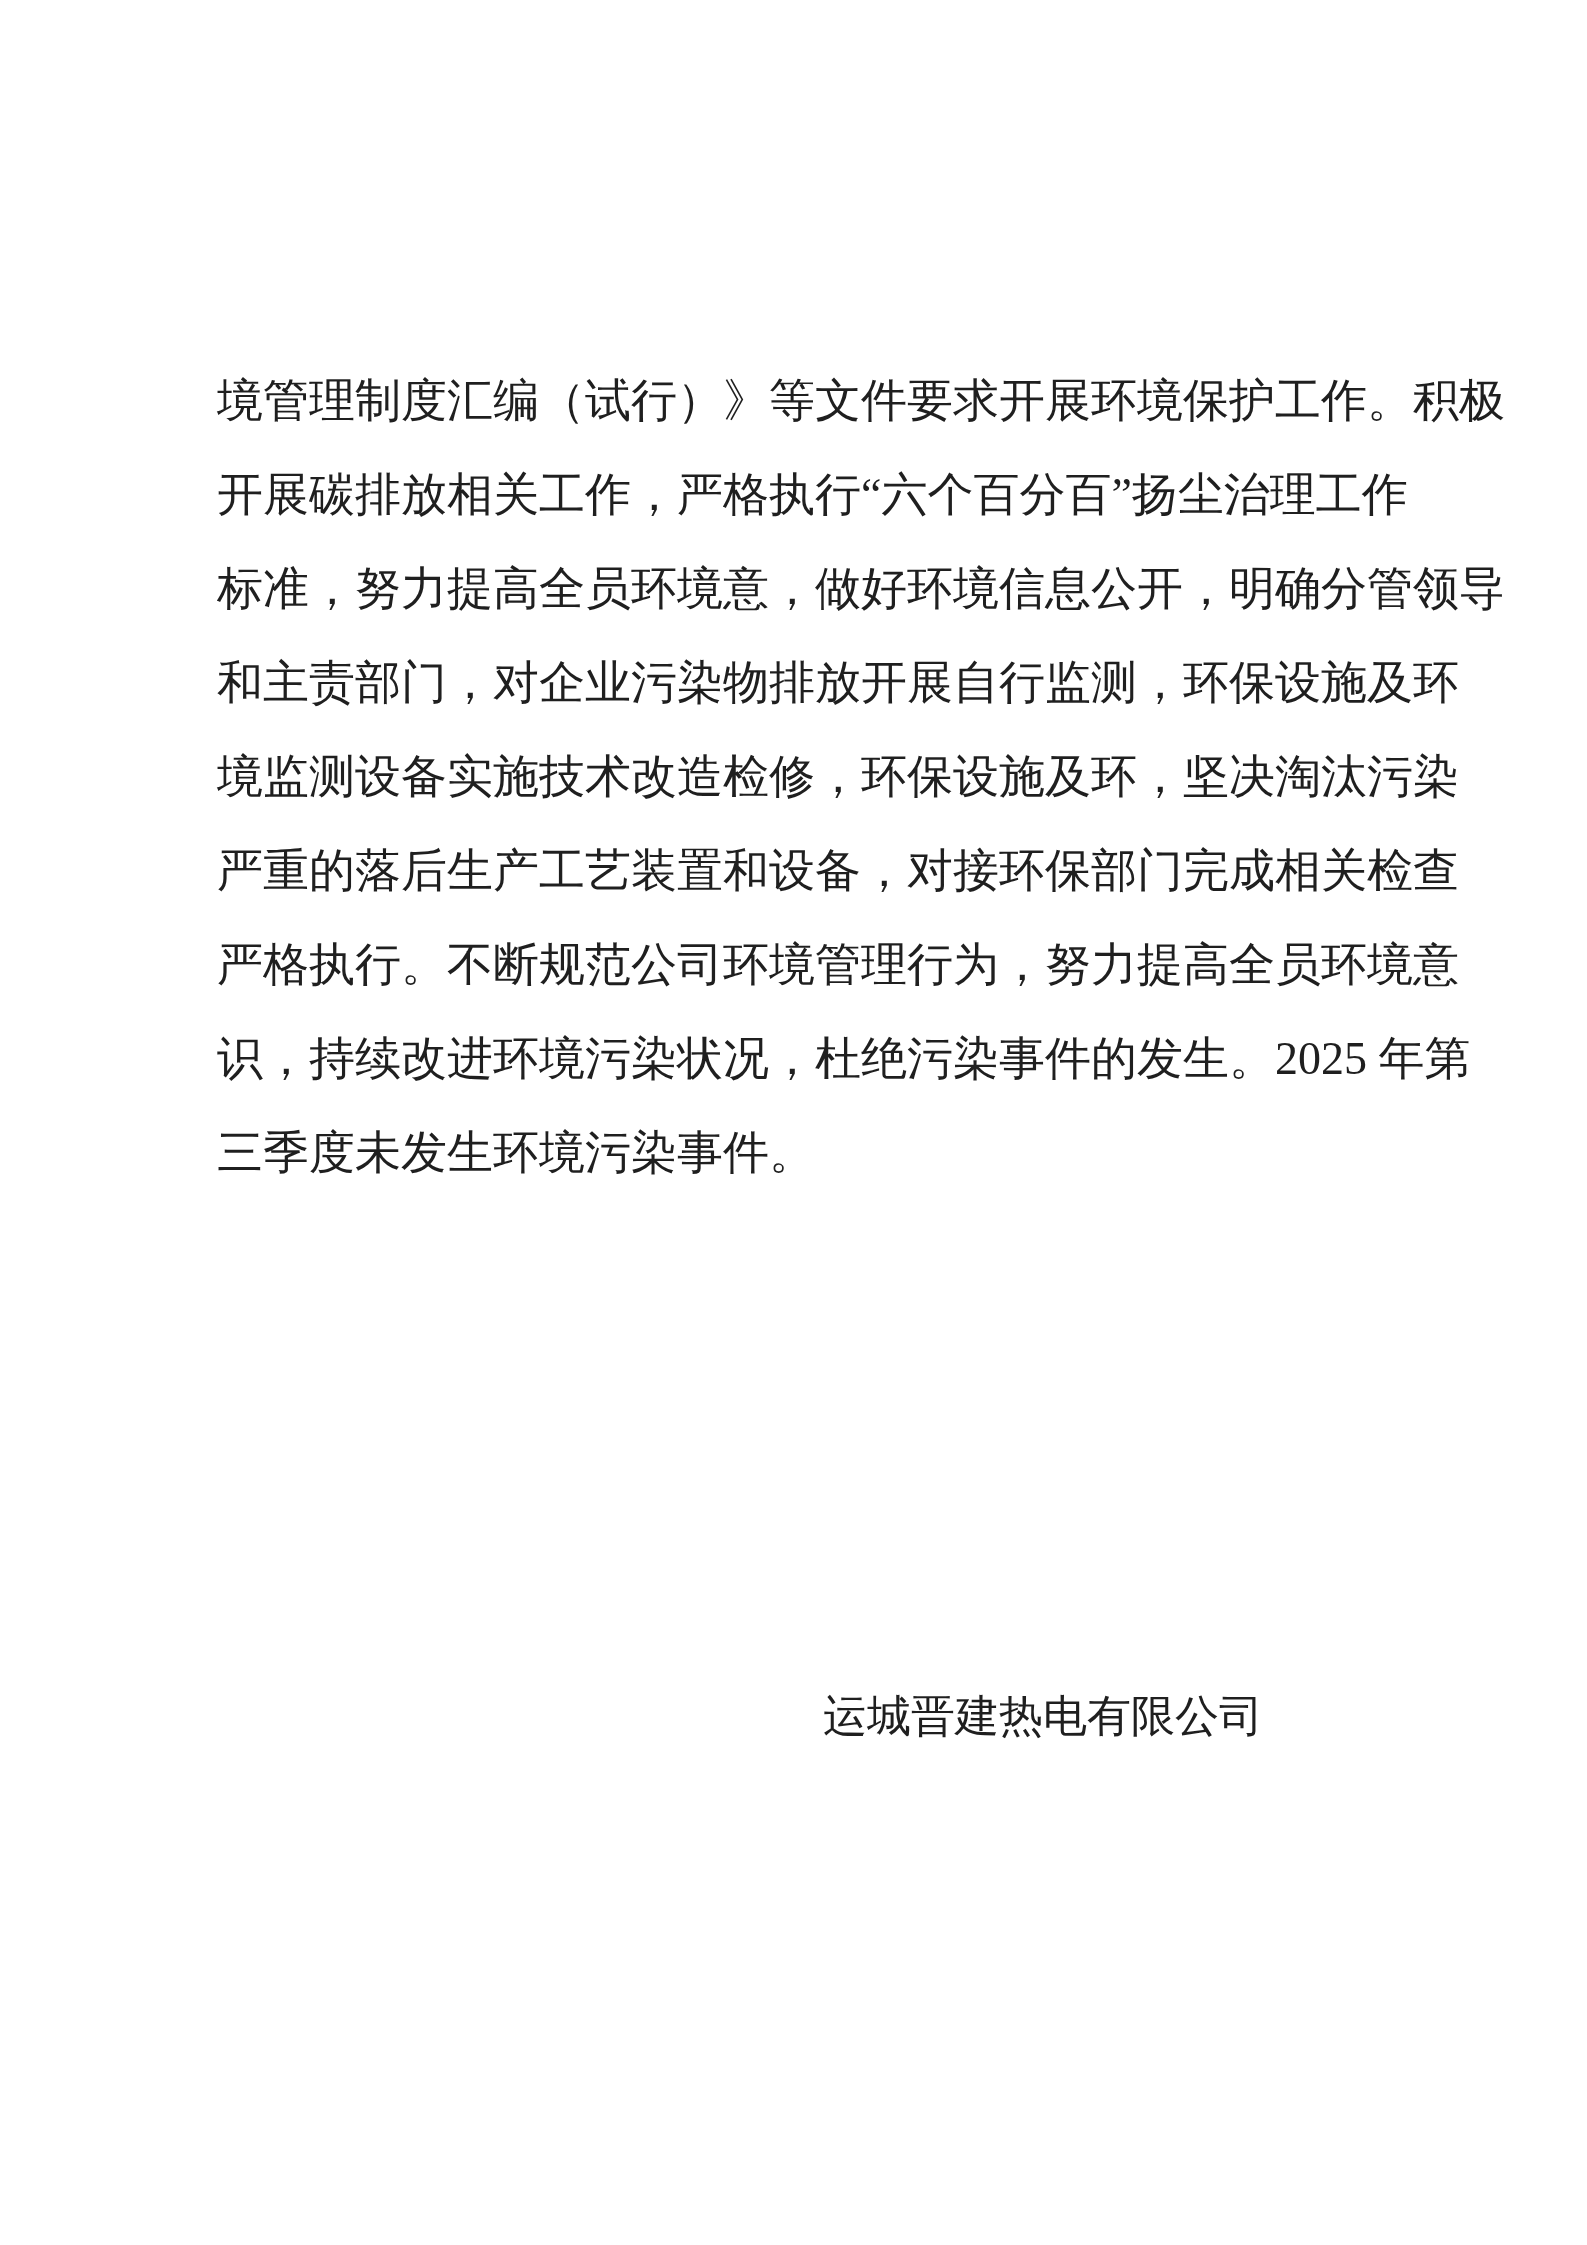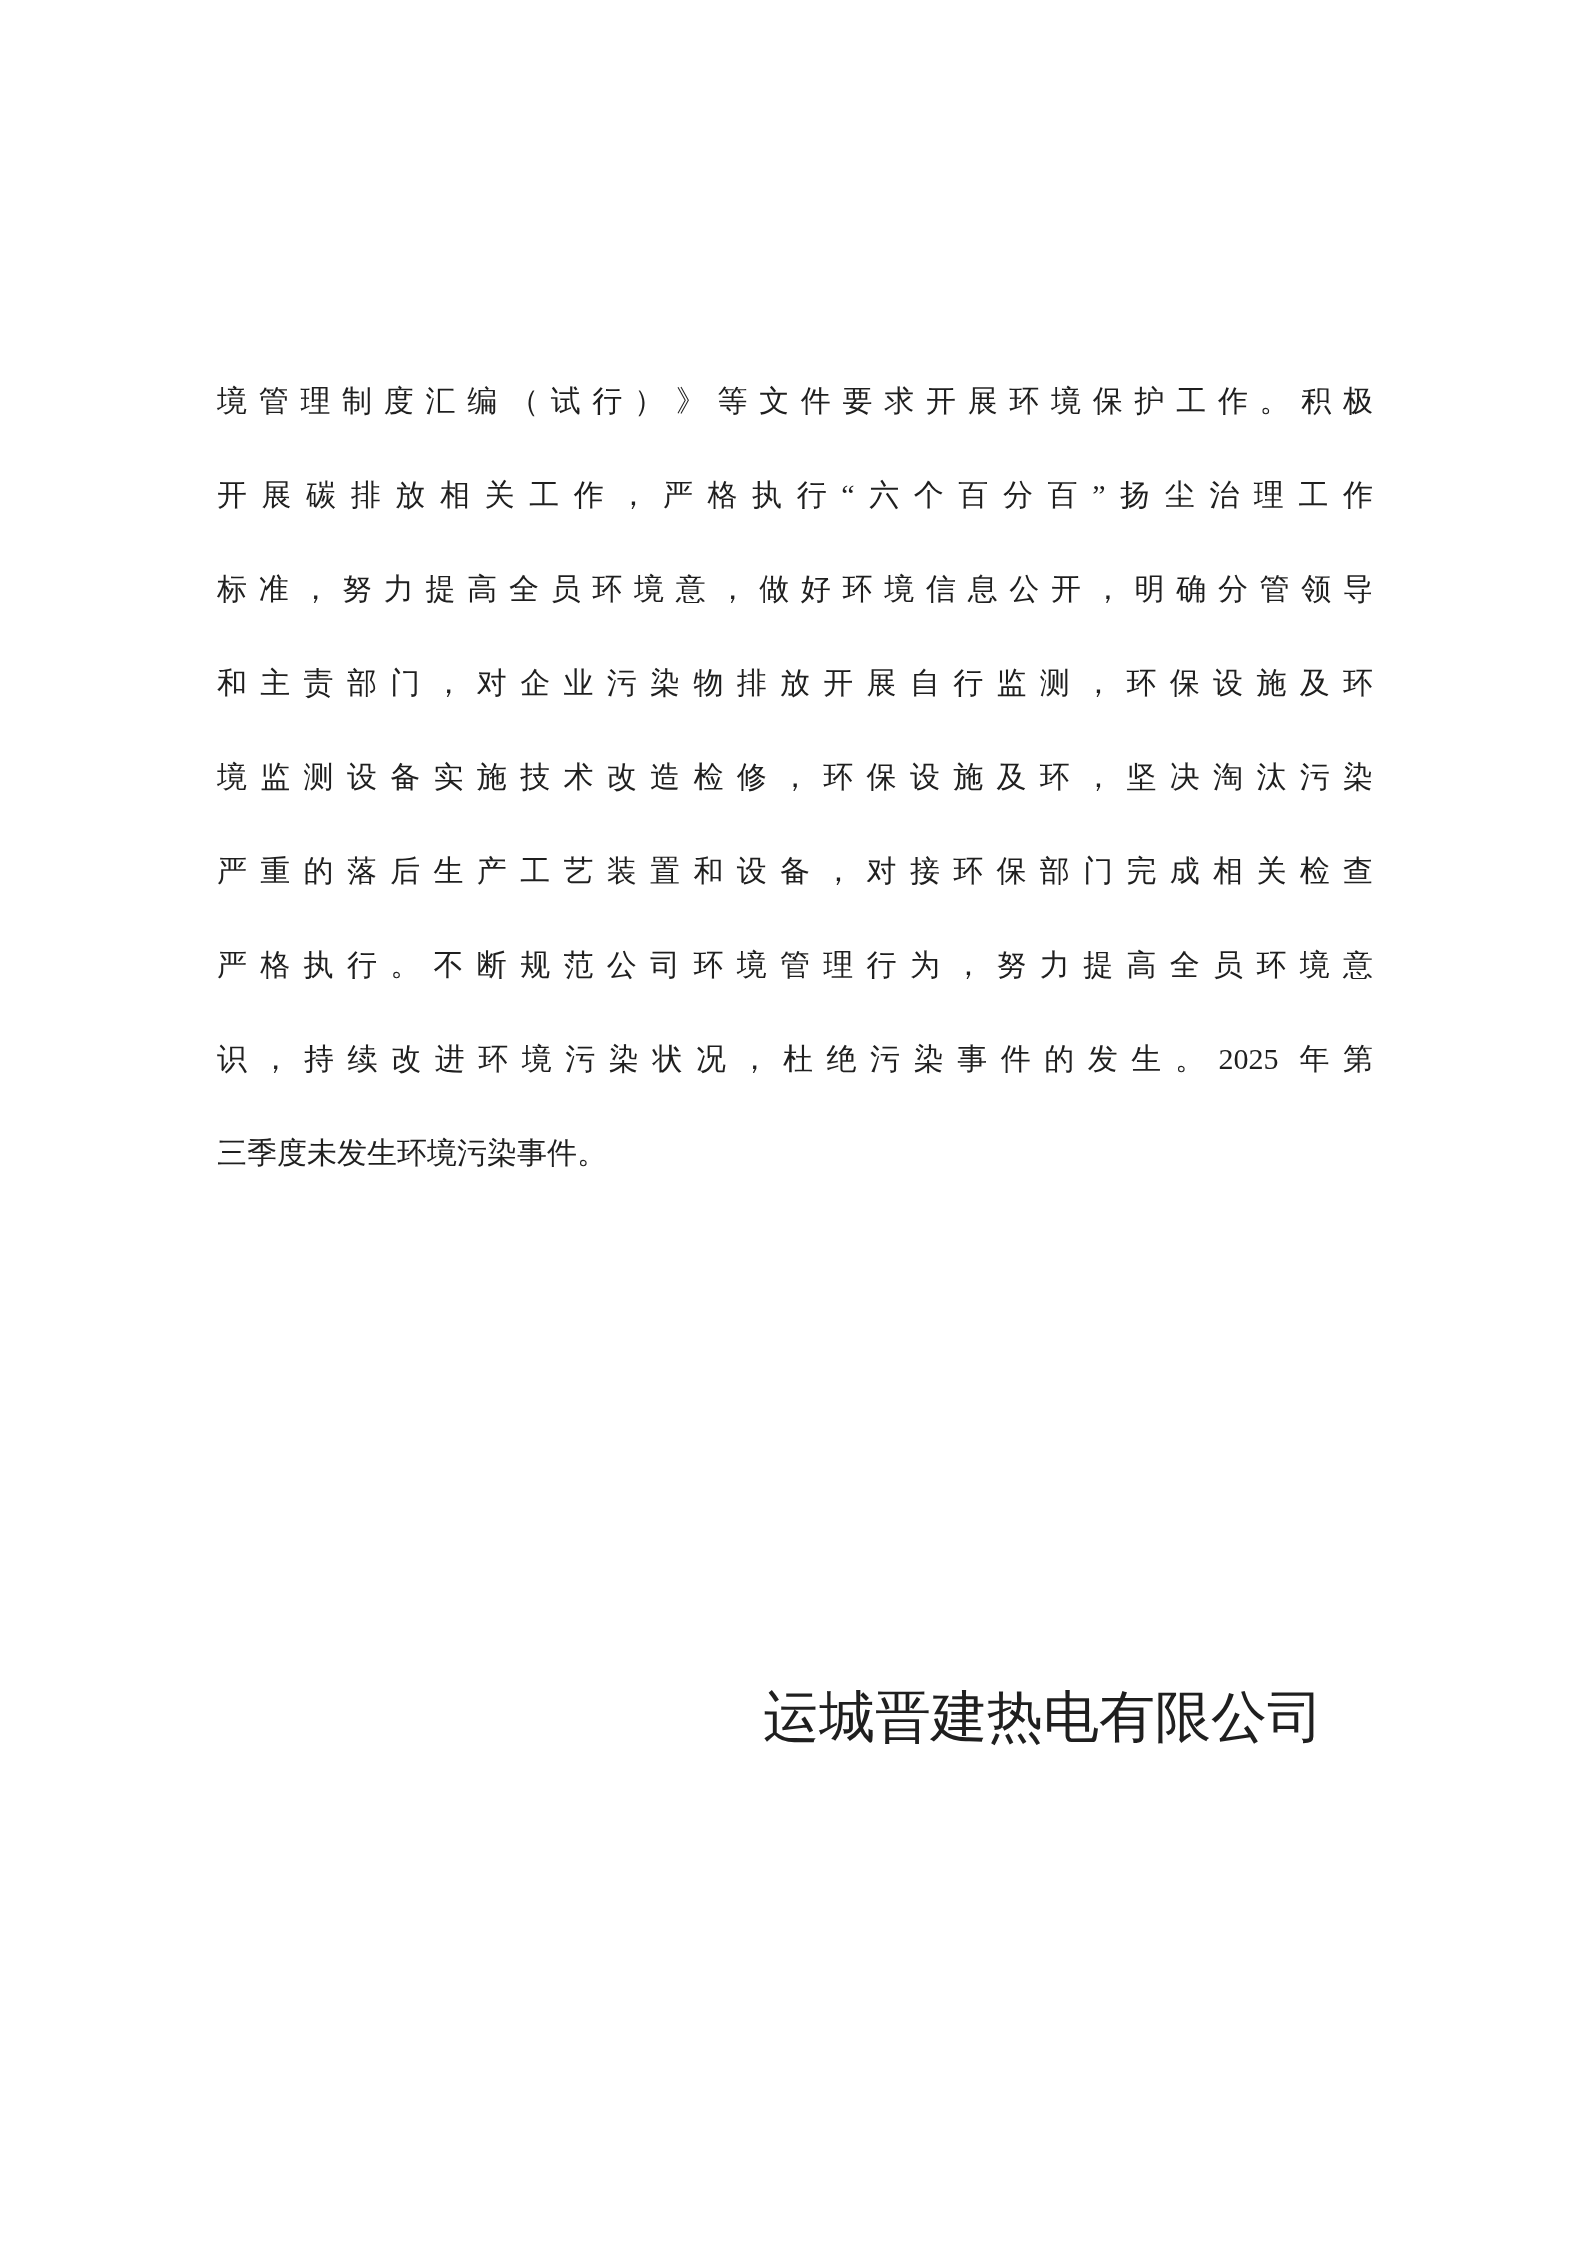--- a/index.html
+++ b/index.html
@@ -14,42 +14,42 @@
     background: #ffffff;
     overflow: hidden;
     font-family: "Liberation Serif", "DejaVu Serif", serif;
     color: #1f1f1f;
   }
   .body-text {
     position: absolute;
     left: 217px;
     top: 354px;
     width: 1156px;
-    font-size: 30px;
+    font-size: 46px;
     line-height: 94px;
     color: #1f1f1f;
   }
   .body-line {
     height: 94px;
     text-align: justify;
     
     text-align-last: justify;
     white-space: nowrap;
   }
   .body-line.last-line {
     text-align: left;
     text-align-last: left;
     font-family: Liberation Serif, serif;
   }
   .signature-block {
     position: absolute;
     left: 713px;
     top: 1672px;
     width: 660px;
-    font-size: 56px;
+    font-size: 44px;
     line-height: 90px;
     text-align: center;
     color: #1f1f1f;
   }
   .signature-line {
     height: 90px;
     white-space: nowrap;
   }
 </style>
 </head>

